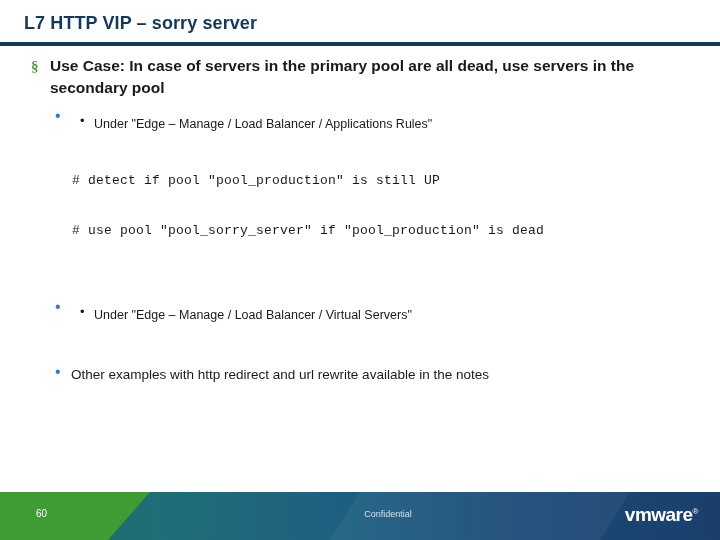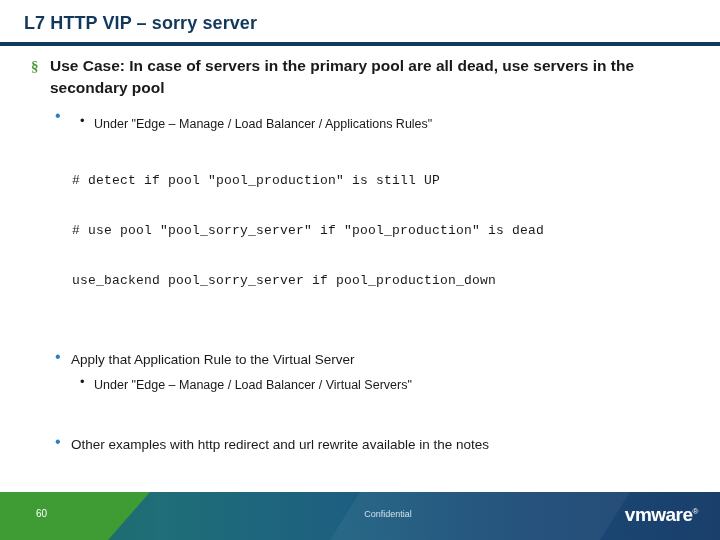--- a/index.html
+++ b/index.html
@@ -207,28 +207,26 @@
     <div class="lvl3">
       <span class="bullet-dot-sm">•</span>
       <span>Under "Edge – Manage /  Load Balancer / Applications Rules"</span>
     </div>
 
     <div class="sp-14"></div>
 
     <div class="code">
       <div class="code-line"># detect if pool "pool_production" is still UP</div>
       <div class="code-line"># use pool "pool_sorry_server" if "pool_production" is dead</div>
-      <div class="code-line">use_backend pool_sorry_server if pool_production_down</div>
     </div>
 
     <div class="sp-26"></div>
 
     <div class="lvl2">
       <span class="bullet-dot">•</span>
-      <span>Apply that Application Rule to the Virtual Server</span>
     </div>
 
     <div class="sp-6"></div>
 
     <div class="lvl3">
       <span class="bullet-dot-sm">•</span>
       <span>Under "Edge – Manage /  Load Balancer / Virtual Servers"</span>
     </div>
 
     <div class="sp-20"></div>

